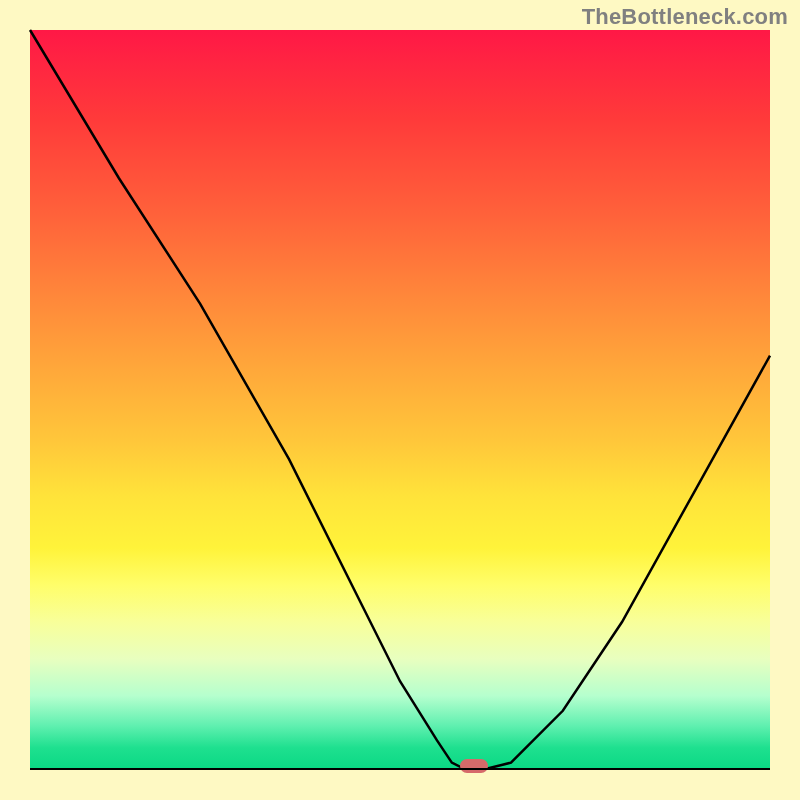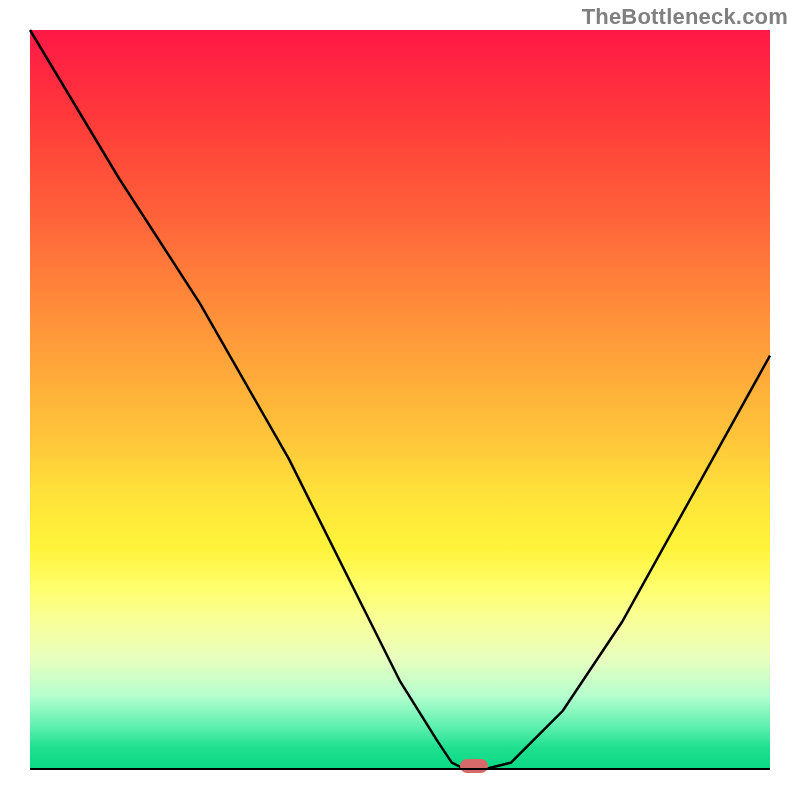--- a/index.html
+++ b/index.html
@@ -8,21 +8,21 @@
     width: 800px;
     height: 800px;
     background: #000;
     overflow: hidden;
     font-family: Arial, Helvetica, sans-serif;
   }
   .frame {
     position: relative;
     width: 800px;
     height: 800px;
-    background: #ffffff;
+    background: #fef9c3;
   }
   .watermark {
     position: absolute;
     top: 4px;
     right: 12px;
     color: #808080;
     font-size: 22px;
     font-weight: 600;
     letter-spacing: 0.2px;
     z-index: 10;

